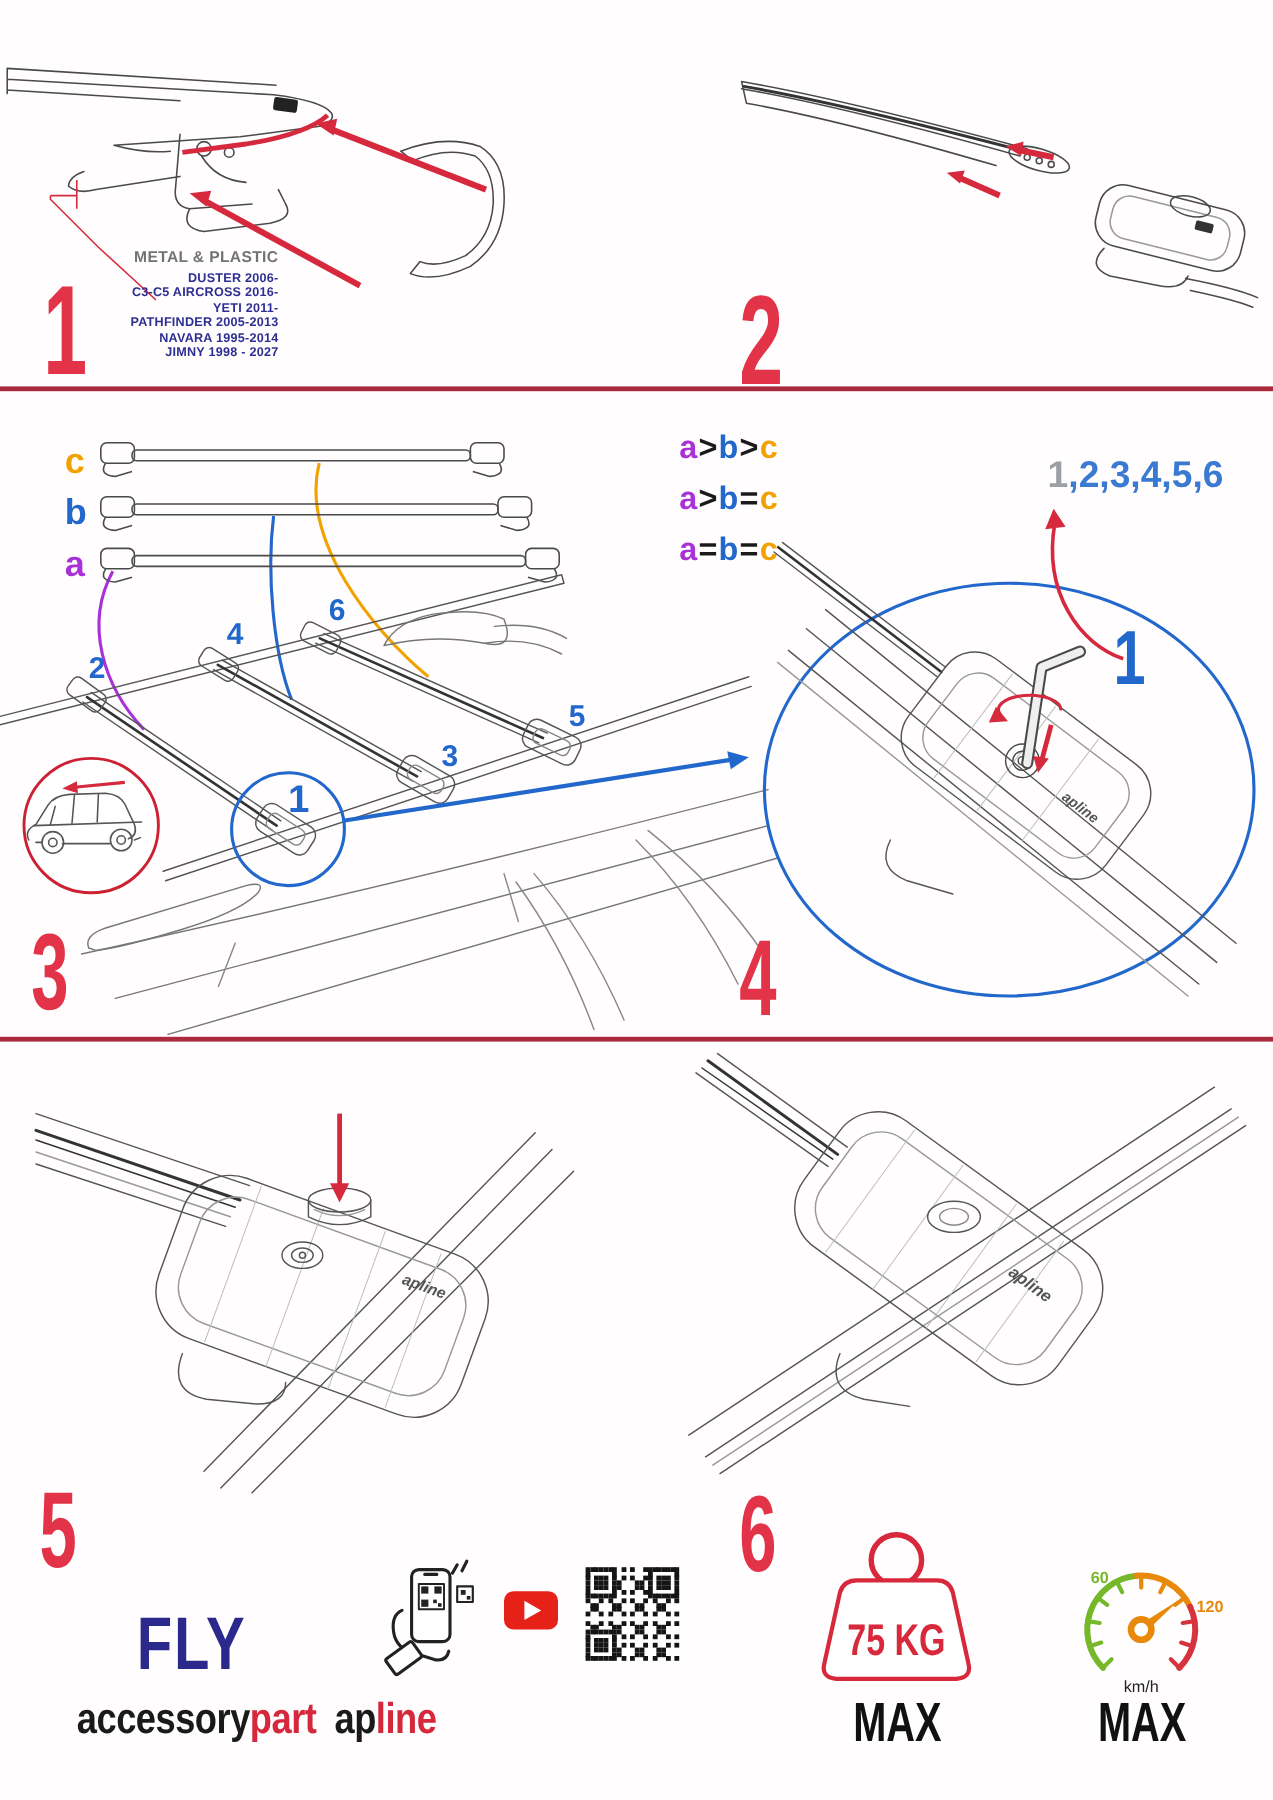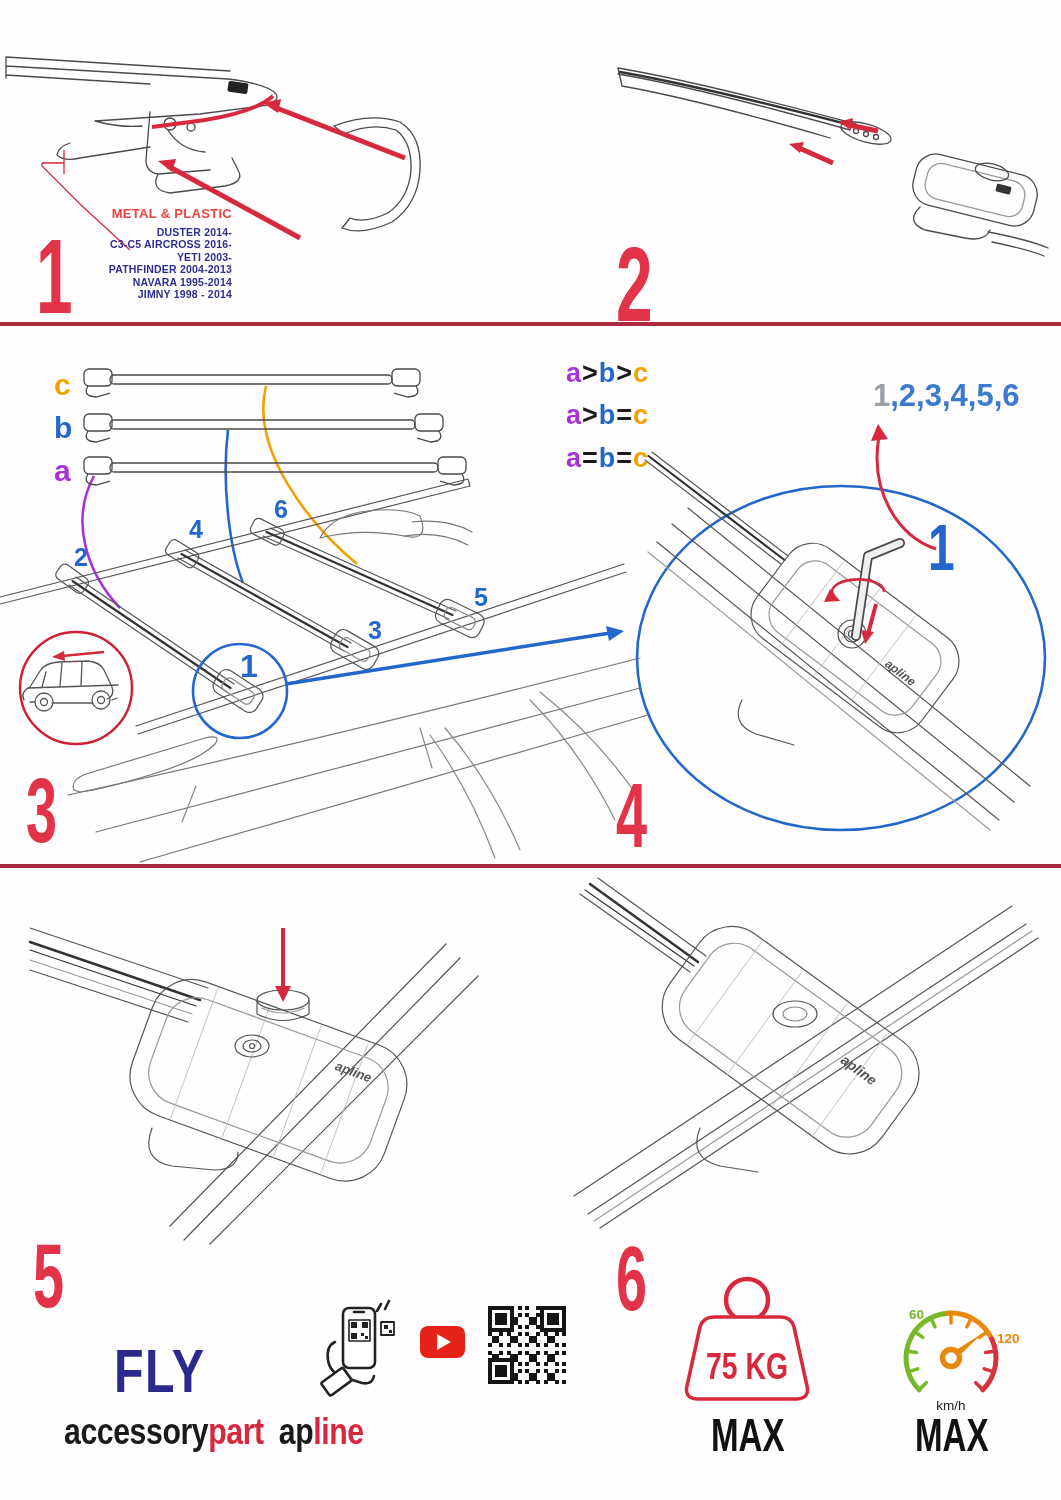--- a/index.html
+++ b/index.html
@@ -7,21 +7,21 @@
           font-family:"Liberation Sans",sans-serif;}
   svg{position:absolute;overflow:visible;}
   .divider{position:absolute;left:0;width:100%;height:4px;background:#aa2a3e;}
   
   .stencil{position:absolute;font-weight:bold;color:#e23348;line-height:0.92;
            transform:scaleX(0.62);transform-origin:left top;letter-spacing:0;}
   .n-big{font-size:106px;}
   .n-mid{font-size:90px;}
   
   .mat-block{position:absolute;left:58px;top:206px;width:174px;text-align:right;}
-  .mat-title{color:#ef4444;font-size:13px;font-weight:bold;letter-spacing:.3px;margin-bottom:5px;}
+  .mat-title{color:#737373;font-size:13px;font-weight:bold;letter-spacing:.3px;margin-bottom:5px;}
   .model-line{color:#2d2f92;font-size:10.5px;font-weight:bold;line-height:12.4px;letter-spacing:.2px;}
   
   .bar-label{position:absolute;font-size:30px;font-weight:bold;line-height:1;}
   .lab-c{color:#f2a200;}  .lab-b{color:#2268cc;}  .lab-a{color:#a832d8;}
   .eq-row{position:absolute;font-size:27px;font-weight:bold;line-height:1;letter-spacing:1px;}
   .eq-a{color:#a832d8;} .eq-b{color:#2268cc;} .eq-c{color:#f2a200;} .eq-op{color:#1a1a1a;}
   
   .poslabel{position:absolute;font-size:25px;font-weight:bold;color:#2268cc;line-height:1;}
   .pos1{font-size:32px;}
   
@@ -69,26 +69,26 @@
       <line x1="405" y1="158" x2="274" y2="107" stroke-width="5"></line>
       <polygon points="263,103 281,99 278,113" stroke="none"></polygon>
       <line x1="300" y1="238" x2="168" y2="166" stroke-width="5"></line>
       <polygon points="158,161 176,159 172,172" stroke="none"></polygon>
       <path d="M 64 150 V 174 M 42 163 H 64 M 42 163 V 166 L 82 206 L 130 250" stroke-width="1.3" fill="none"></path>
     </g>
   </svg>
 
   <div class="mat-block">
     <div class="mat-title">METAL &amp; PLASTIC</div>
-    <div class="model-line">DUSTER 2014-</div>
+    <div class="model-line">DUSTER 2006-</div>
     <div class="model-line">C3-C5 AIRCROSS 2016-</div>
-    <div class="model-line">YETI 2003-</div>
-    <div class="model-line">PATHFINDER 2004-2013</div>
+    <div class="model-line">YETI 2011-</div>
+    <div class="model-line">PATHFINDER 2005-2013</div>
     <div class="model-line">NAVARA 1995-2014</div>
-    <div class="model-line">JIMNY 1998 - 2014</div>
+    <div class="model-line">JIMNY 1998 - 2027</div>
   </div>
 
   <div class="stencil n-big" style="left:36px;top:228px">1</div>
 
   <svg style="left:600px;top:55px" width="461" height="250" viewBox="600 55 461 250">
     <g stroke="#4a4a4a" stroke-width="1.3" fill="none" stroke-linecap="round" stroke-linejoin="round">
       <path d="M 618 68 Q 700 82 856 124 M 618 74 Q 700 88 850 130 M 622 86 Q 700 100 830 138 M 618 68 L 622 86"></path>
       <path d="M 620 72 Q 700 86 854 126" stroke="#333" stroke-width="2.4"></path>
       <ellipse cx="866" cy="133" rx="26" ry="9" transform="rotate(16 866 133)"></ellipse>
       <circle cx="856" cy="131" r="2.5"></circle>

